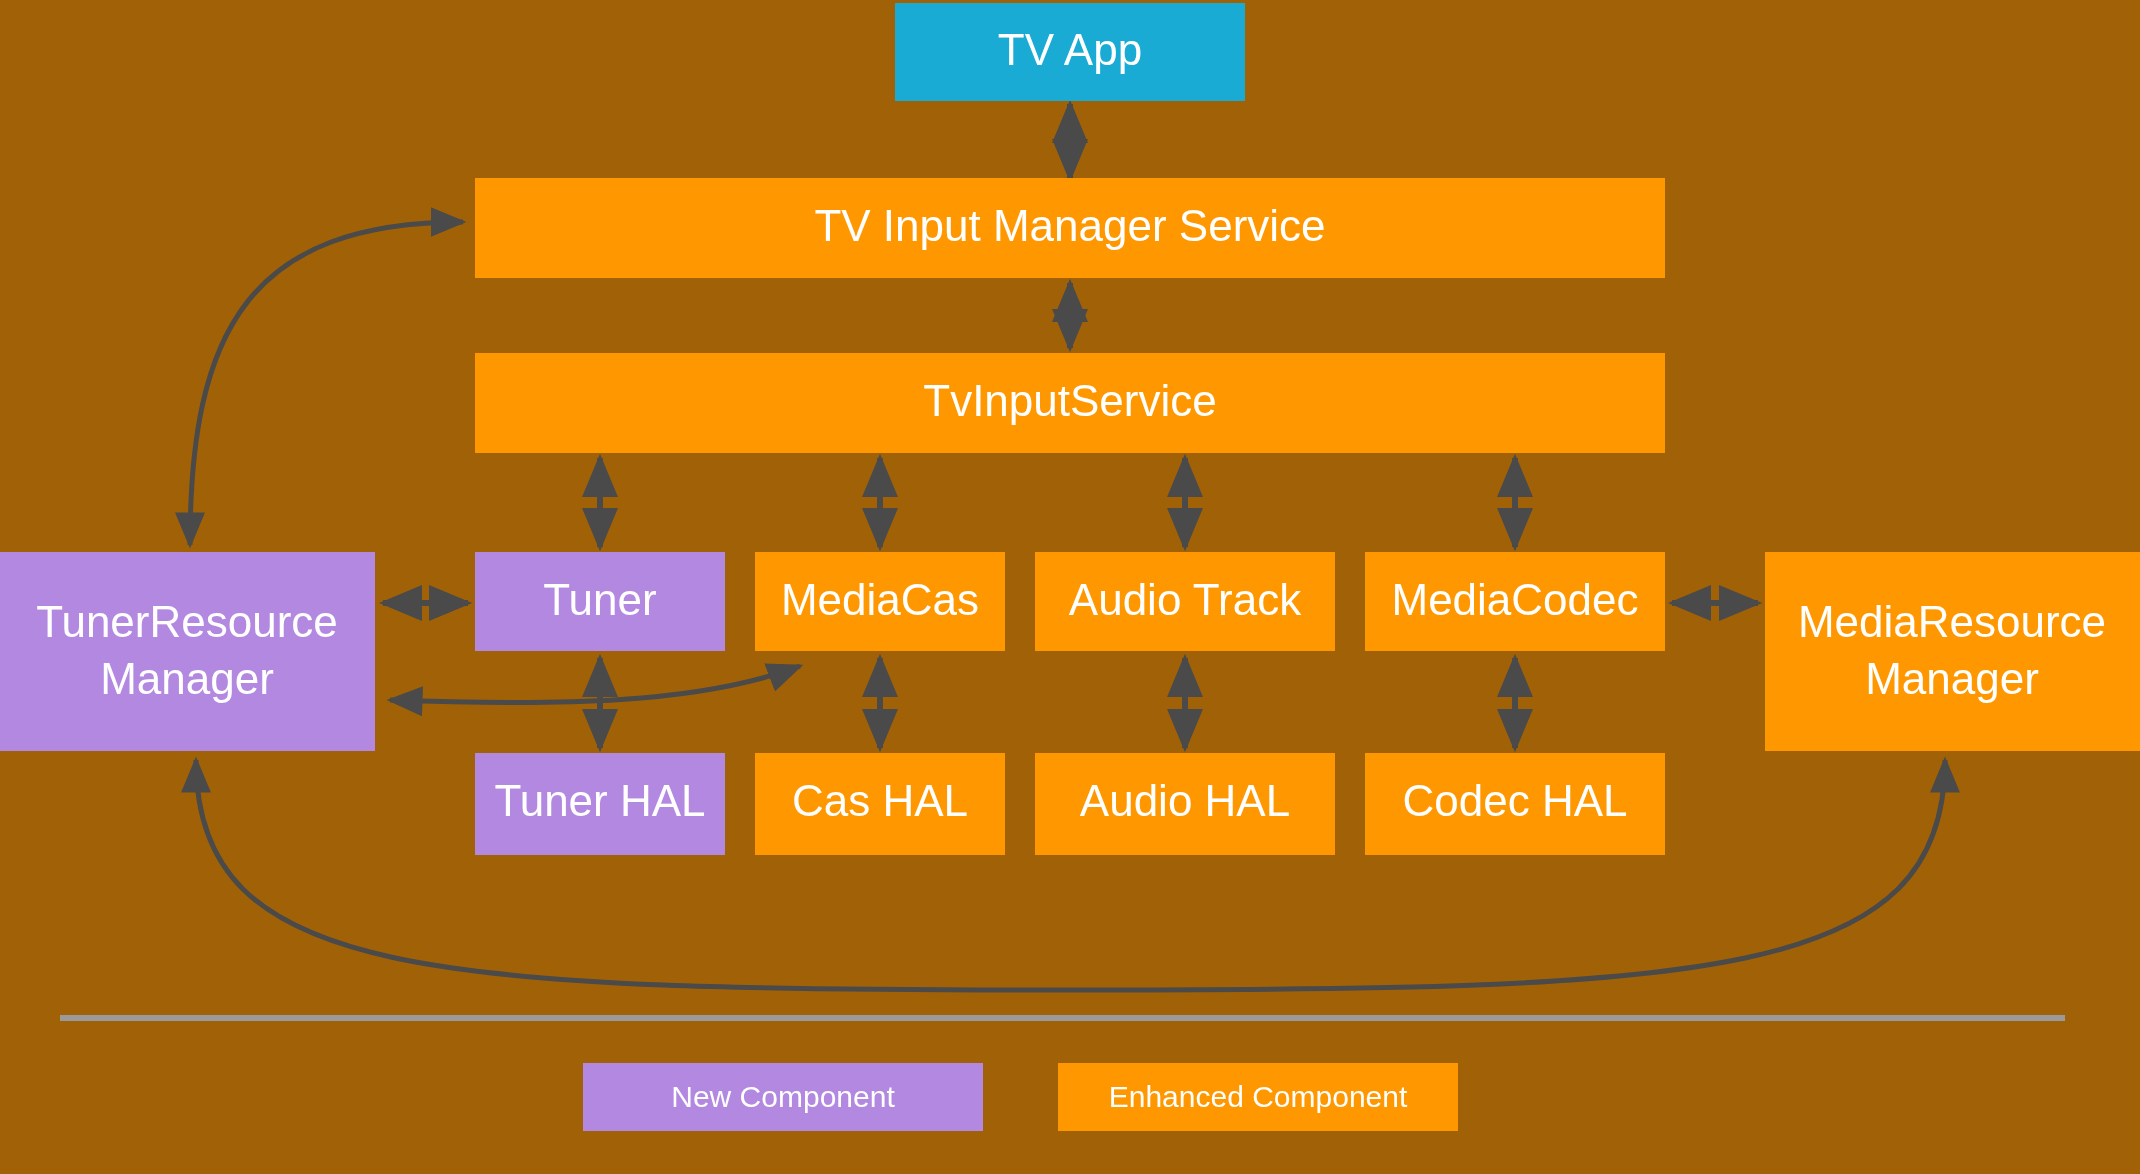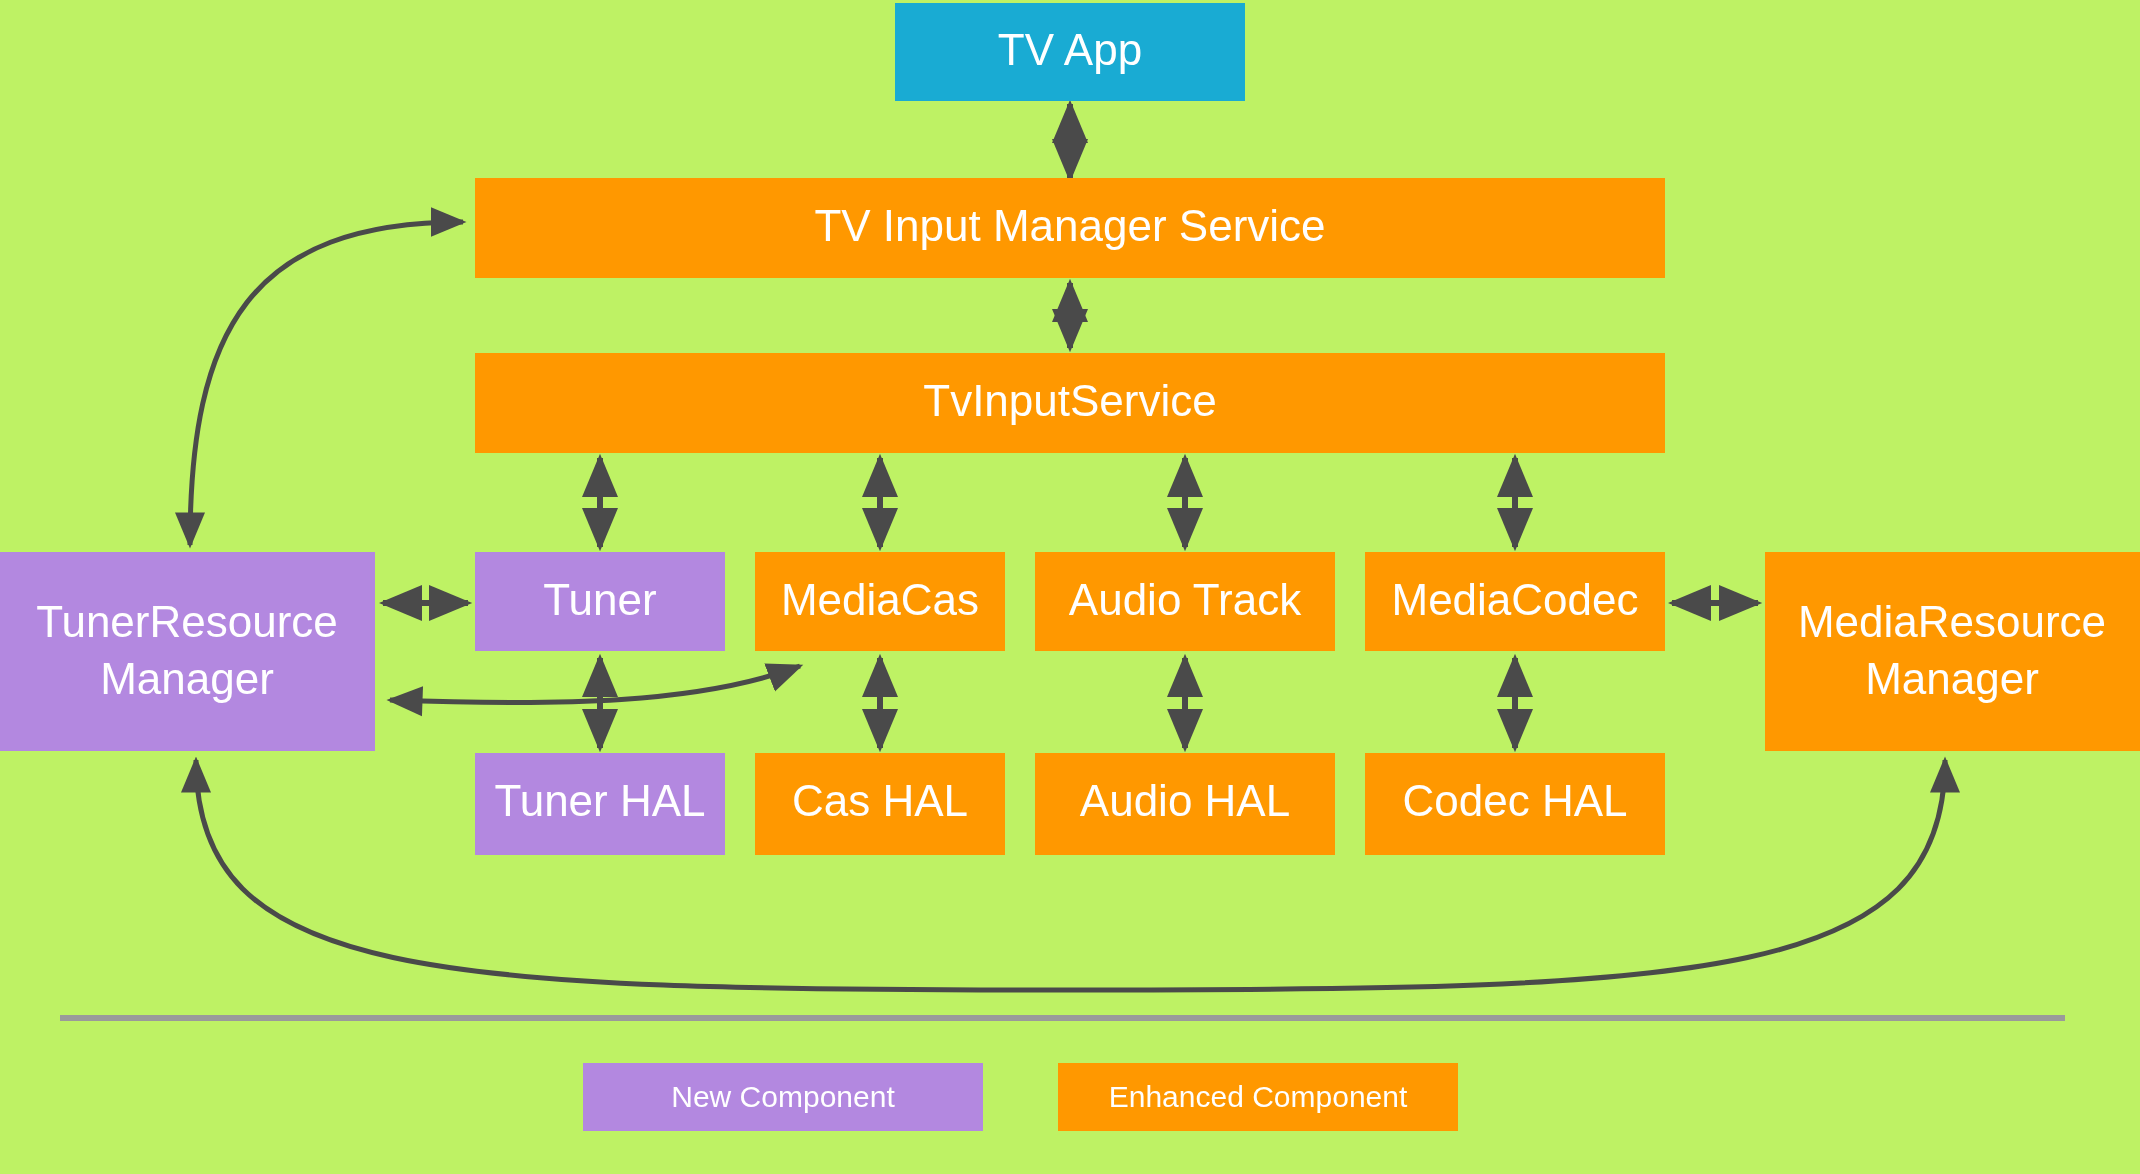--- a/index.html
+++ b/index.html
@@ -10,21 +10,21 @@
   body {
     width: 2140px;
     height: 1174px;
     overflow: hidden;
     font-family: "Liberation Sans", sans-serif;
   }
   #diagram-root {
     position: relative;
     width: 2140px;
     height: 1174px;
-    background: #bef264;
+    background: #a16207;
   }
   svg.diagram {
     position: absolute;
     left: 0;
     top: 0;
     width: 2140px;
     height: 1174px;
   }
   .node-label {
     fill: #ffffff;

